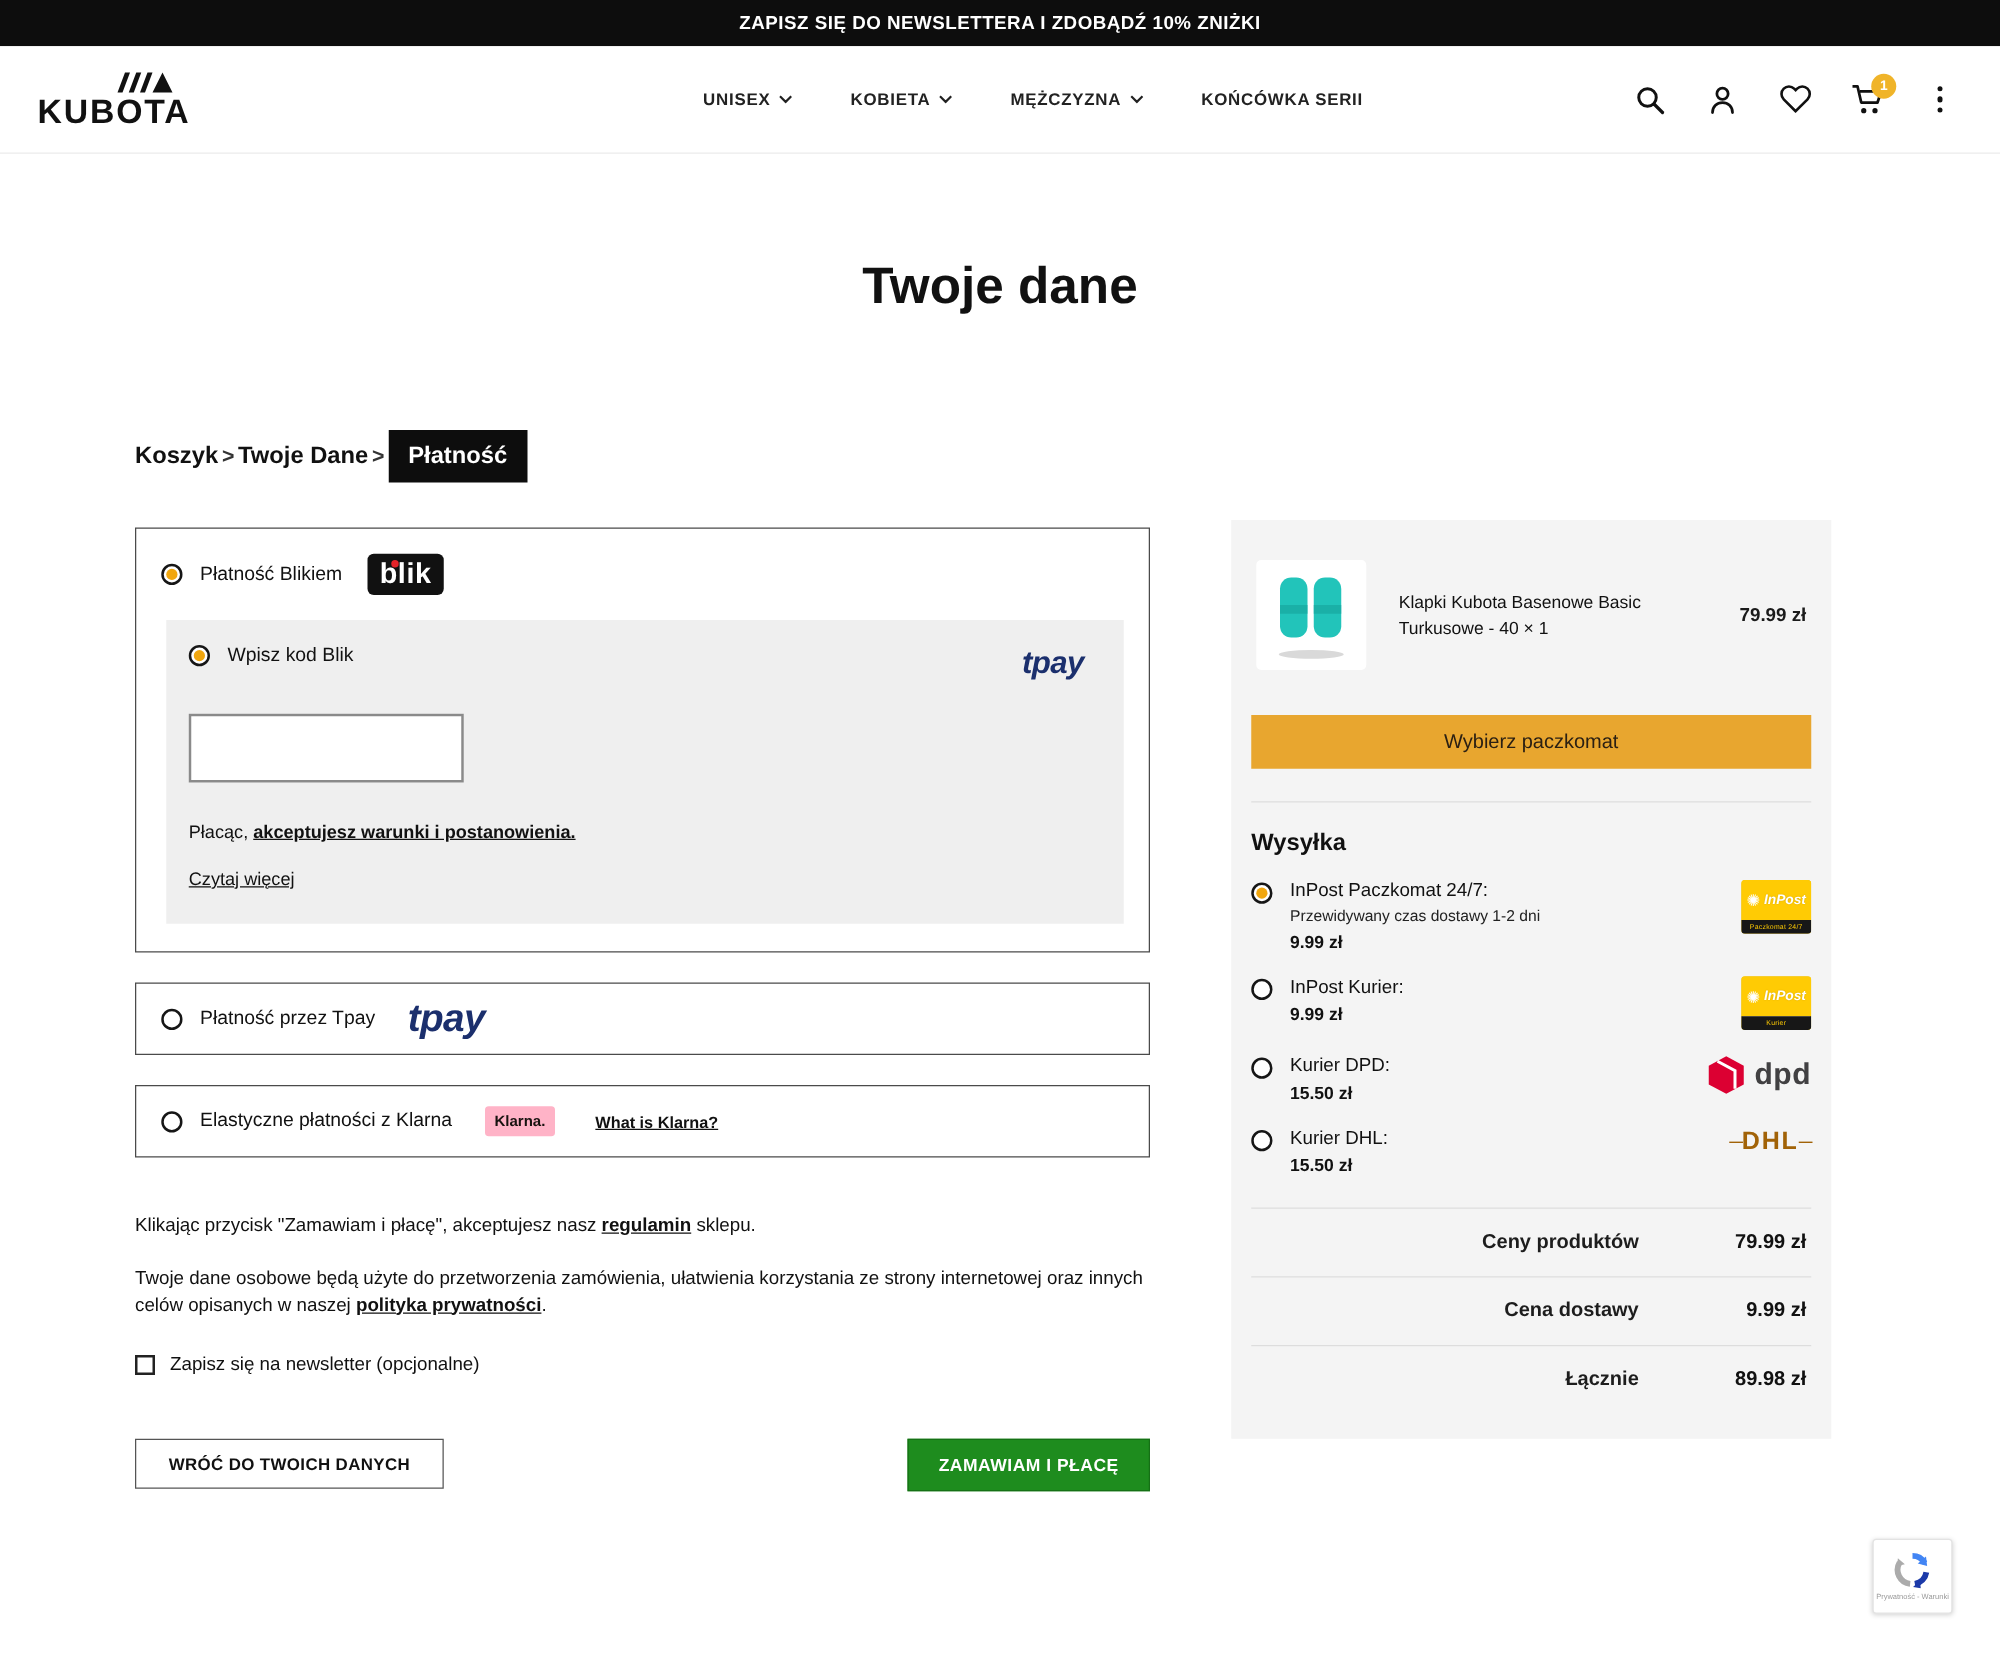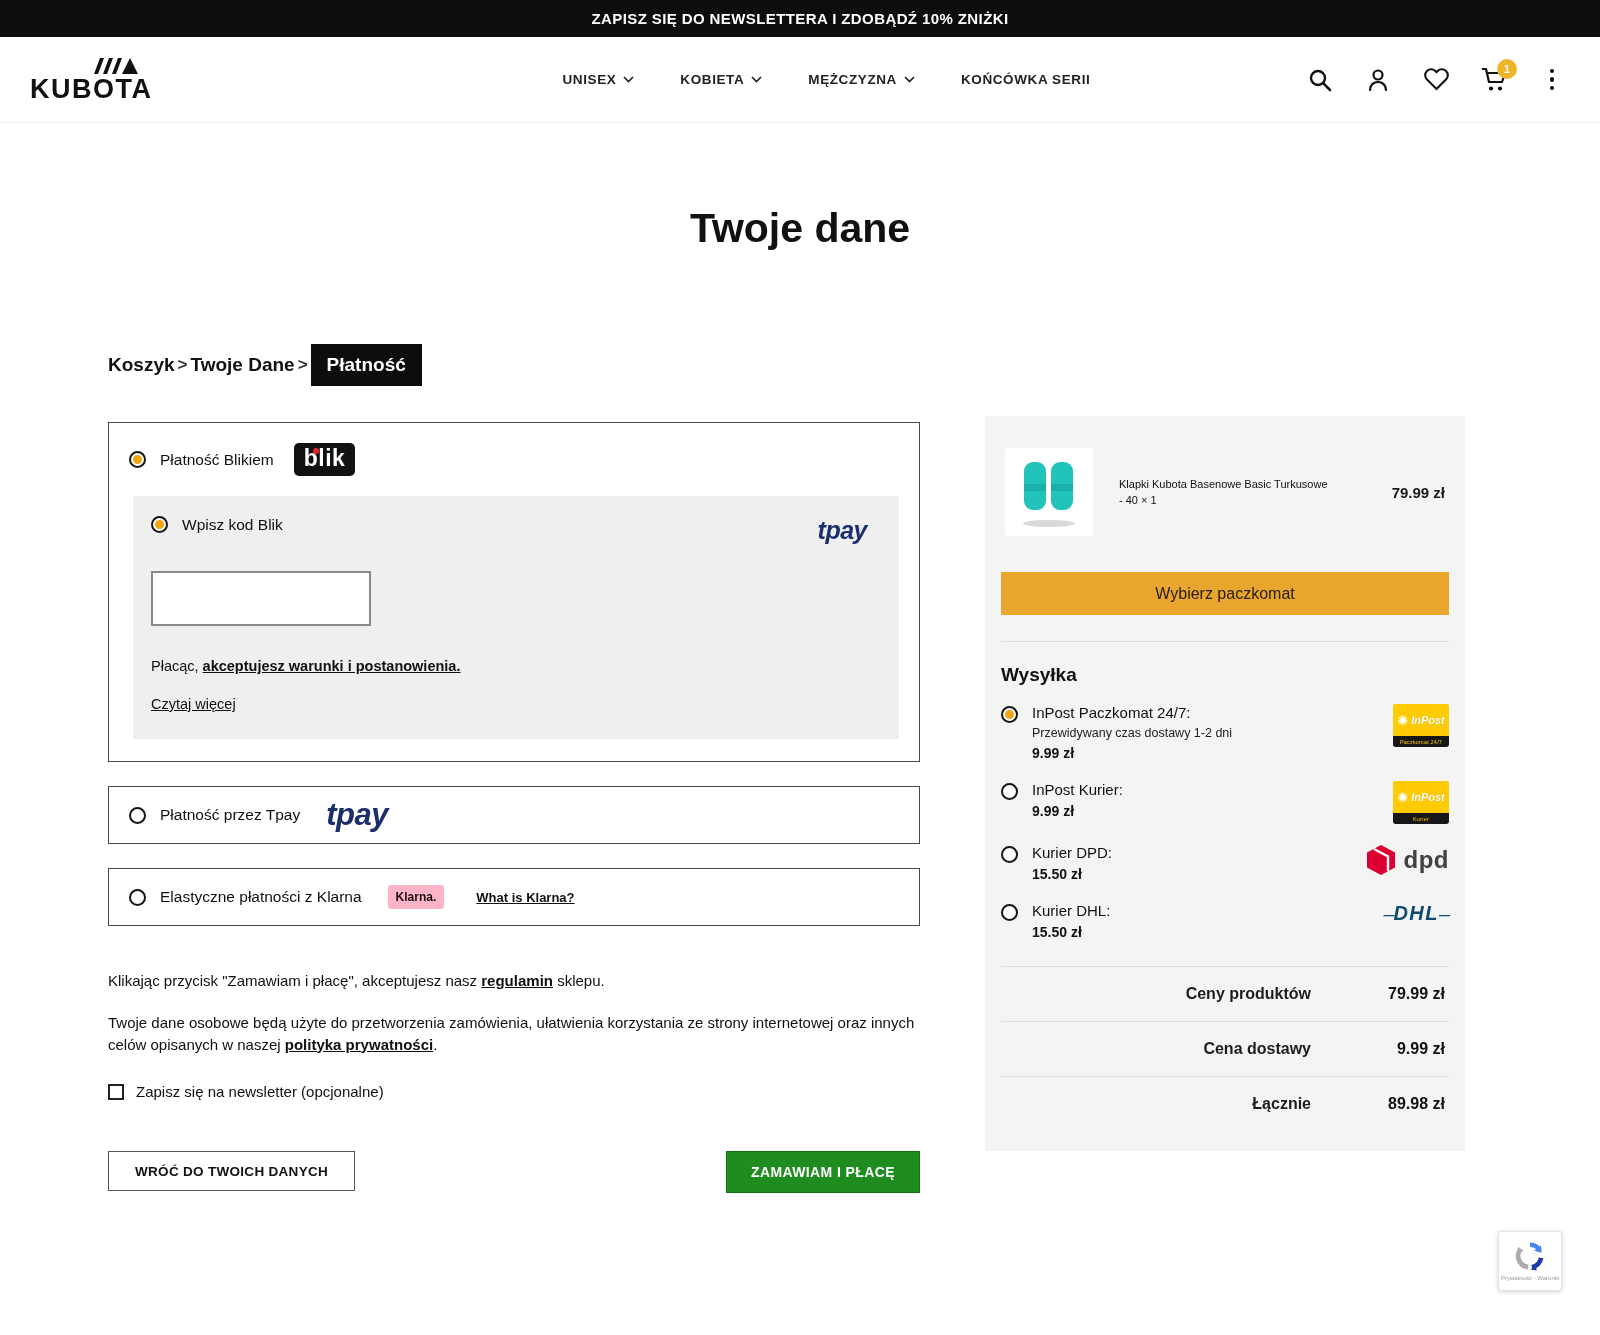--- a/index.html
+++ b/index.html
@@ -92,21 +92,21 @@
   
   .product-row { display:flex; align-items:center; gap:26px; padding:14px 4px 10px; }
   .thumb { width:88px; height:88px; background:#fff; border-radius:4px; position:relative; flex-shrink:0; }
   .slipper { position:absolute; top:14px; width:22px; height:48px; background:#22c4ba; border-radius:9px; }
   .slipper.l { left:19px; }
   .slipper.r { left:46px; }
   .slipper::after { content:""; position:absolute; top:22px; left:0; width:100%; height:7px;
     background:#17a89f; opacity:.7; }
   .thumb-shadow { position:absolute; bottom:9px; left:18px; width:52px; height:7px;
     background:#d9d9d9; border-radius:50%; }
-  .product-name { font-size:11px; line-height:1.5; color:#111; width:210px; }
+  .product-name { font-size:14px; line-height:1.5; color:#111; width:210px; }
   .product-price { margin-left:auto; font-size:15px; font-weight:bold; white-space:nowrap; }
   .btn-paczkomat { width:100%; height:43px; margin-top:26px; background:#e8a62f; border:none;
     color:#2b2013; font-size:16px; cursor:pointer; font-family:"Liberation Sans",sans-serif; }
   .divider { border:none; border-top:1px solid #ddd; margin:26px 0 0; }
   .ship-title { font-size:19px; font-weight:bold; margin:22px 0 18px; color:#111; }
   .ship-opt { display:flex; align-items:flex-start; gap:14px; margin-bottom:20px; }
   .ship-text { display:flex; flex-direction:column; gap:5px; }
   .ship-label { font-size:15px; color:#111; }
   .ship-note { font-size:12.5px; color:#222; }
   .ship-price { font-size:14px; font-weight:bold; color:#111; }
@@ -116,21 +116,21 @@
   .inpost-top { background:#ffcb04; height:32px; display:flex; align-items:center; justify-content:center; gap:3px; }
   .inpost-sun { color:#fff; font-size:13px; line-height:1; }
   .inpost-word { color:#fff; font-size:11px; font-weight:bold; font-style:italic;
     text-shadow:0 0 1px #c79a00; }
   .inpost-strip { background:#171717; color:#ffcb04; font-size:5.5px; text-align:center;
     padding:2.5px 0; letter-spacing:.2px; }
   
   .dpd { display:flex; align-items:center; gap:8px; }
   .dpd-word { font-size:24px; font-weight:bold; color:#414042; letter-spacing:.5px; }
   
-  .dhl { font-size:20px; font-weight:900; font-style:italic; color:#0c4a6e; letter-spacing:1.5px;
+  .dhl { font-size:20px; font-weight:900; color:#a16207; letter-spacing:1.5px;
     white-space:nowrap; }
   .dhl .dash { font-size:11px; letter-spacing:-1px; vertical-align:middle; }
   
   .total-row { display:flex; align-items:center; justify-content:flex-end; height:55px;
     border-top:1px solid #ddd; gap:50px; padding-right:4px; }
   .totals { margin-top:26px; }
   .total-label { font-size:16px; font-weight:bold; color:#1d1d1d; }
   .total-value { font-size:16px; font-weight:bold; width:84px; text-align:right; color:#111; }
   
   .recaptcha {

